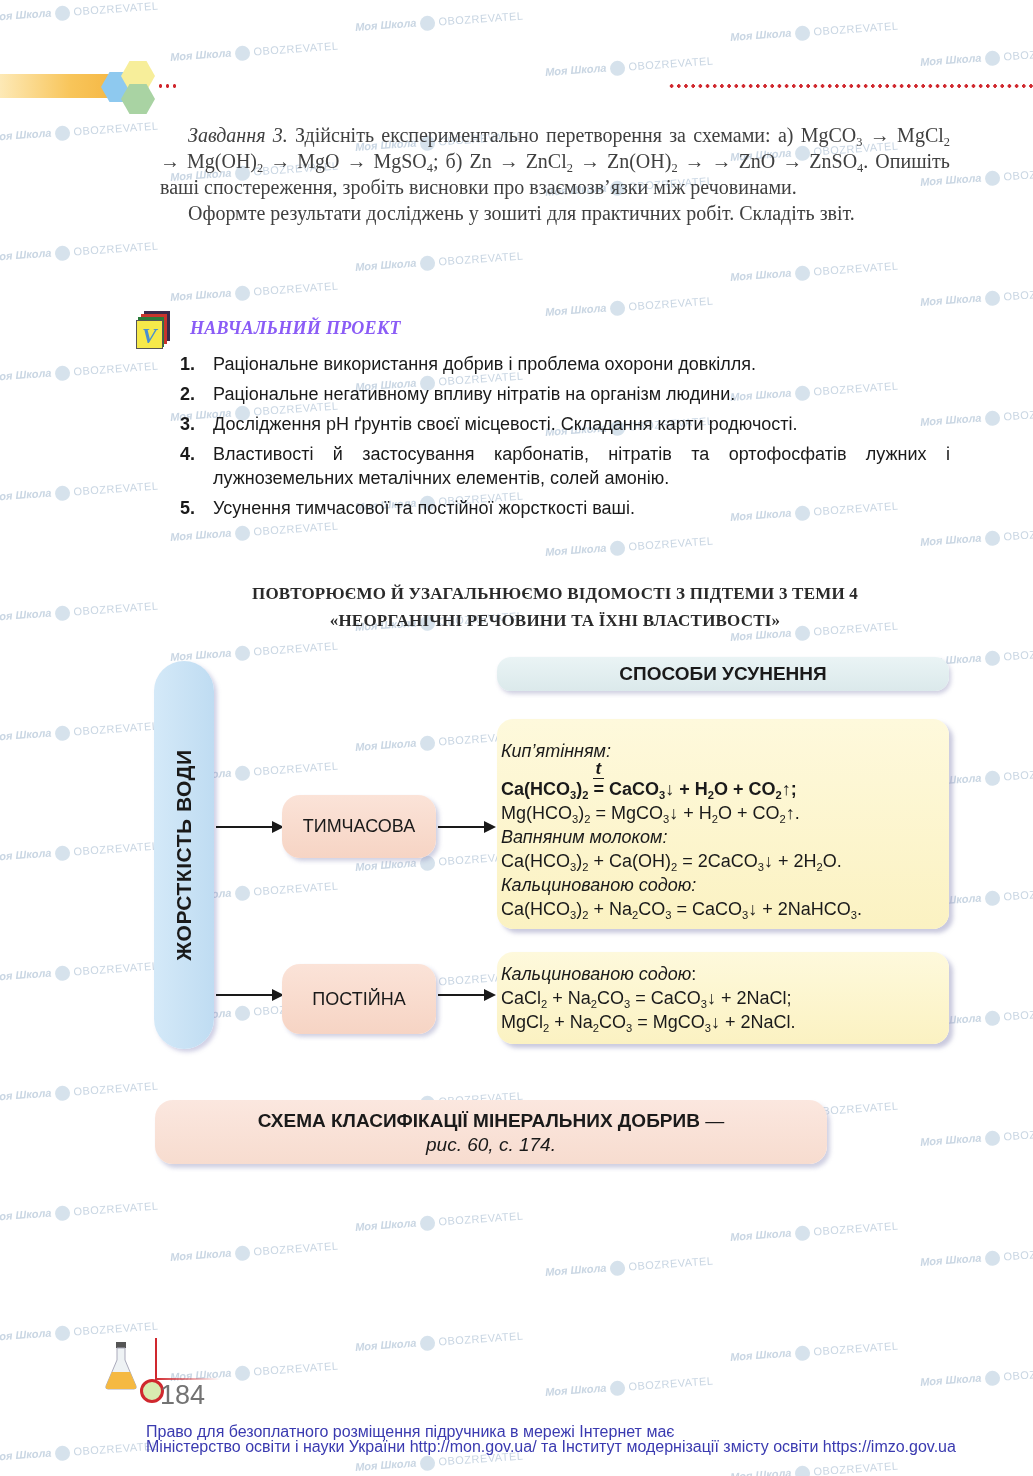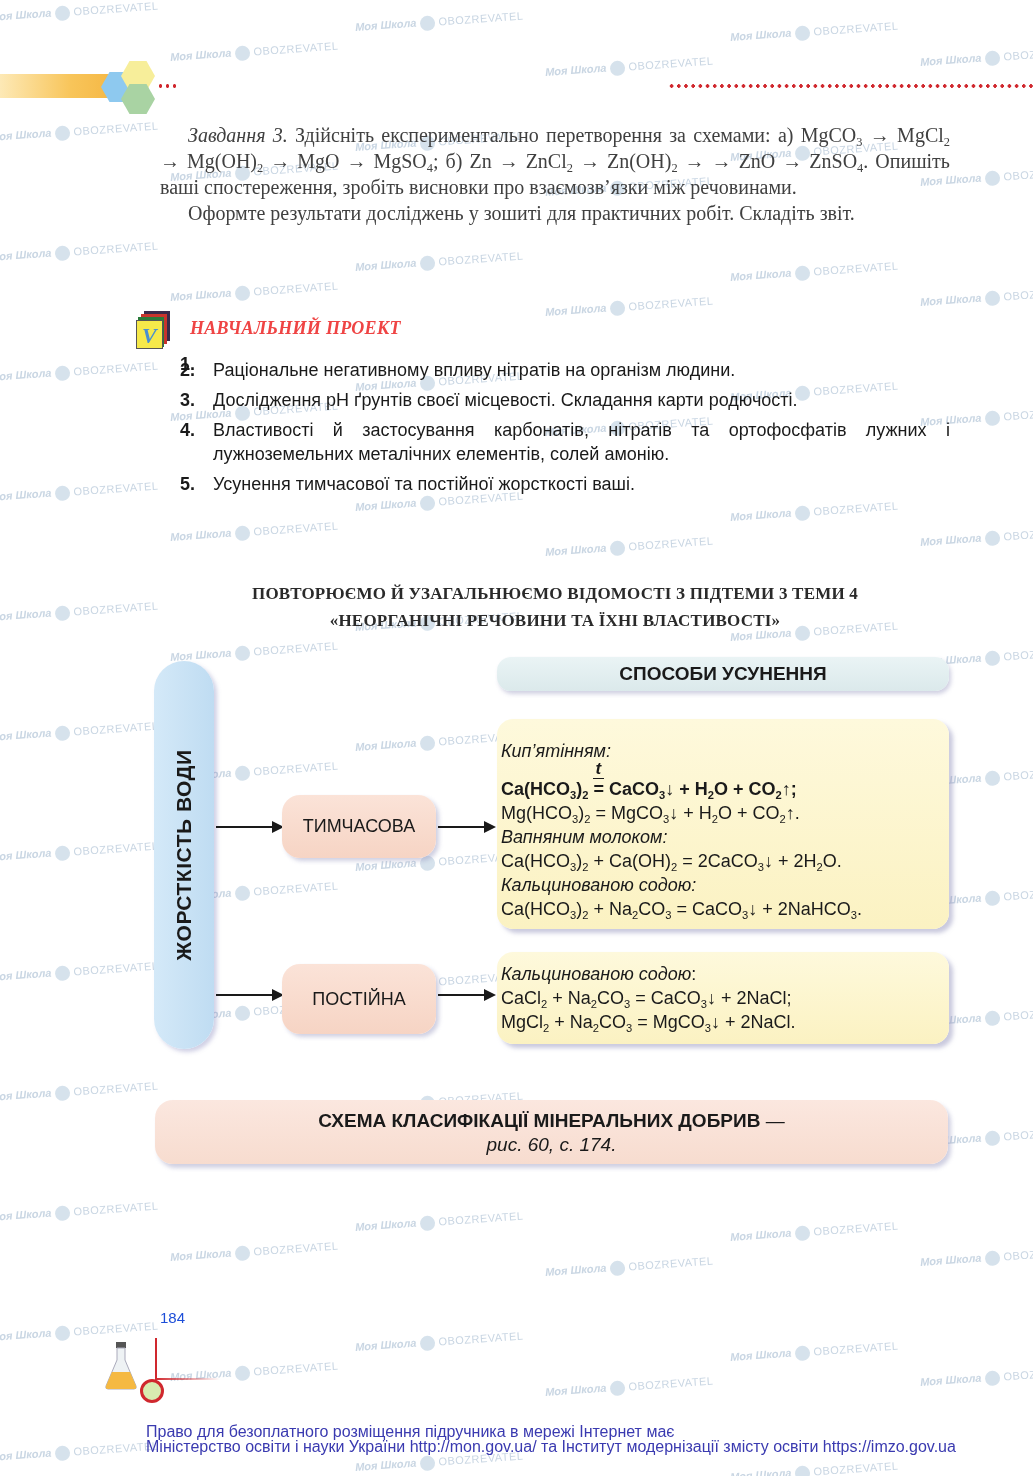--- a/index.html
+++ b/index.html
@@ -40,21 +40,21 @@
   .task .lbl { font-style: italic; }
   sub { font-size: 0.62em; vertical-align: -0.35em; line-height: 0; }
 
   
   .proj-icon { position: absolute; left: 136px; top: 311px; width: 36px; height: 38px; }
   .proj-icon .l1 { position: absolute; left: 8px; top: 0; width: 26px; height: 30px; background: #3a2a4a; }
   .proj-icon .l2 { position: absolute; left: 5px; top: 3px; width: 26px; height: 30px; background: #c8342c; }
   .proj-icon .l3 { position: absolute; left: 2px; top: 6px; width: 26px; height: 30px; background: #2a7a3a; }
   .proj-icon .l4 { position: absolute; left: 0; top: 9px; width: 27px; height: 29px; background: #f6e94a; border: 1px solid #555; box-sizing: border-box; }
   .proj-icon .l4 span { position: absolute; left: 5px; top: 2px; font: italic bold 22px "Liberation Serif", serif; color: #4a8fd0; }
-  .proj-title { position: absolute; left: 190px; top: 318px; font: italic bold 18px "Liberation Serif", serif; color: #ef4444; letter-spacing: 0.3px; }
+  .proj-title { position: absolute; left: 190px; top: 318px; font: italic bold 18px "Liberation Serif", serif; color: #8b5cf6; letter-spacing: 0.3px; }
   .proj-list { position: absolute; left: 180px; top: 352px; width: 770px; margin: 0; padding: 0; list-style: none; font-size: 18px; line-height: 24px; }
   .proj-list li { position: relative; padding-left: 33px; margin-bottom: 6px; text-align: justify; }
   .proj-list li .num { position: absolute; left: 0; top: 0; font-weight: bold; }
 
   
   .sum-head { position: absolute; left: 160px; top: 580px; width: 790px; text-align: center;
     font-family: "Liberation Serif", serif; font-weight: bold; font-size: 17px; line-height: 27px; color: #2a2a2a; letter-spacing: 0.2px; }
 
   
   .vbar { position: absolute; left: 154px; top: 661px; width: 60px; height: 388px; border-radius: 30px;
@@ -69,33 +69,33 @@
     background: linear-gradient(180deg, #eaf4f5 0%, #dbe9eb 100%); box-shadow: 2px 3px 4px rgba(150,150,190,0.45);
     display: flex; align-items: center; justify-content: center; font-weight: bold; font-size: 19px; color: #1a1a1a; }
   .ybox { position: absolute; border-radius: 16px; background: linear-gradient(180deg, #fef9dc 0%, #fbf2c2 100%);
     box-shadow: 4px 4px 4px rgba(150,150,190,0.5); font-size: 18px; line-height: 24px; padding: 0 4px; box-sizing: border-box; }
   .ybox .it { font-style: italic; }
   .ybox .ln { white-space: nowrap; }
   .tmark { position: relative; display: inline-block; }
   .tmark::before { content: "t"; position: absolute; left: 2px; top: -20px; font-style: italic; font-size: 17px; }
   .tmark::after { content: ""; position: absolute; left: 0; right: 0; top: 1px; border-top: 1px solid #1a1a1a; }
 
-  .scheme { position: absolute; left: 155px; top: 1100px; width: 793px; height: 64px; border-radius: 18px;
+  .scheme { position: absolute; left: 155px; top: 1100px; width: 672px; height: 64px; border-radius: 18px;
     background: linear-gradient(180deg, #fbe7df 0%, #f7dccf 100%); box-shadow: 3px 4px 4px rgba(150,150,190,0.45);
     text-align: center; font-size: 19px; line-height: 24px; padding-top: 9px; box-sizing: border-box; }
   .scheme .b { font-weight: bold; }
   .scheme .i { font-style: italic; }
 
   
   .pg-icon { position: absolute; left: 100px; top: 1336px; width: 70px; height: 60px; }
   .flask { position: absolute; left: 4px; top: 6px; width: 34px; height: 48px; }
   .clock { position: absolute; left: 40px; top: 43px; width: 24px; height: 24px; border-radius: 50%; background: #d8ecb0; border: 3px solid #d0282e; box-sizing: border-box; }
   .pg-line-v { position: absolute; left: 155px; top: 1338px; width: 2px; height: 40px; background: #d0282e; }
   .pg-line-h { position: absolute; left: 155px; top: 1378px; width: 65px; height: 2px; background: linear-gradient(90deg, #d0282e, rgba(208,40,46,0)); }
-  .pg-num { position: absolute; left: 160px; top: 1309px; font-size: 15px; color: #1d4ed8; }
+  .pg-num { position: absolute; left: 160px; top: 1380px; font-size: 27px; color: #737373; }
   .foot { position: absolute; left: 146px; top: 1424px; font-size: 16px; line-height: 15px; color: #3a3ab0; }
 </style>
 </head>
 <body>
 
 <div class="wm-layer" id="wm">
     <div class="wm" style="left: -10px; top: 5px;"><i>Моя Школа</i><span class="circ"></span><b>OBOZREVATEL</b></div>
     <div class="wm" style="left: -10px; top: 125px;"><i>Моя Школа</i><span class="circ"></span><b>OBOZREVATEL</b></div>
     <div class="wm" style="left: -10px; top: 245px;"><i>Моя Школа</i><span class="circ"></span><b>OBOZREVATEL</b></div>
     <div class="wm" style="left: -10px; top: 365px;"><i>Моя Школа</i><span class="circ"></span><b>OBOZREVATEL</b></div>
@@ -189,21 +189,21 @@
   <div class="proj-icon">
     <div class="l1"></div>
       <div class="l2"></div>
       <div class="l3"></div>
     <div class="l4">
         <span>V</span>
       </div>
   </div>
   <div class="proj-title">НАВЧАЛЬНИЙ ПРОЕКТ</div>
   <ul class="proj-list">
-    <li><span class="num">1.</span></li>
+    <li><span class="num">1.</span><span>Раціональне використання добрив і проблема охорони довкілля.</span></li>
     <li><span class="num">2.</span><span>Раціональне негативному впливу нітратів на організм людини.</span></li>
     <li><span class="num">3.</span><span>Дослідження pH ґрунтів своєї місцевості. Складання карти родючості.</span></li>
     <li><span class="num">4.</span><span>Властивості й застосування карбонатів, нітратів та ортофосфатів лужних і лужноземельних металічних елементів, солей амонію.</span></li>
     <li><span class="num">5.</span><span>Усунення тимчасової та постійної жорсткості ваші.</span></li>
   </ul>
 
   <div class="sum-head">
     <div>ПОВТОРЮЄМО Й УЗАГАЛЬНЮЄМО  ВІДОМОСТІ З ПІДТЕМИ 3 ТЕМИ 4</div>
     <div>«НЕОРГАНІЧНІ РЕЧОВИНИ ТА ЇХНІ ВЛАСТИВОСТІ»</div>
   </div>

